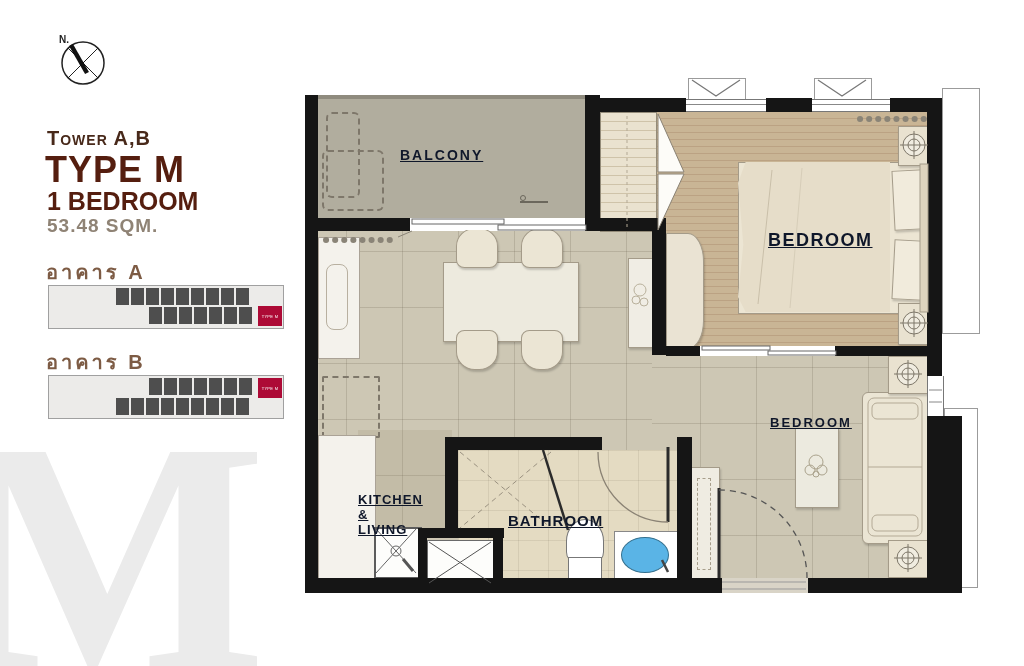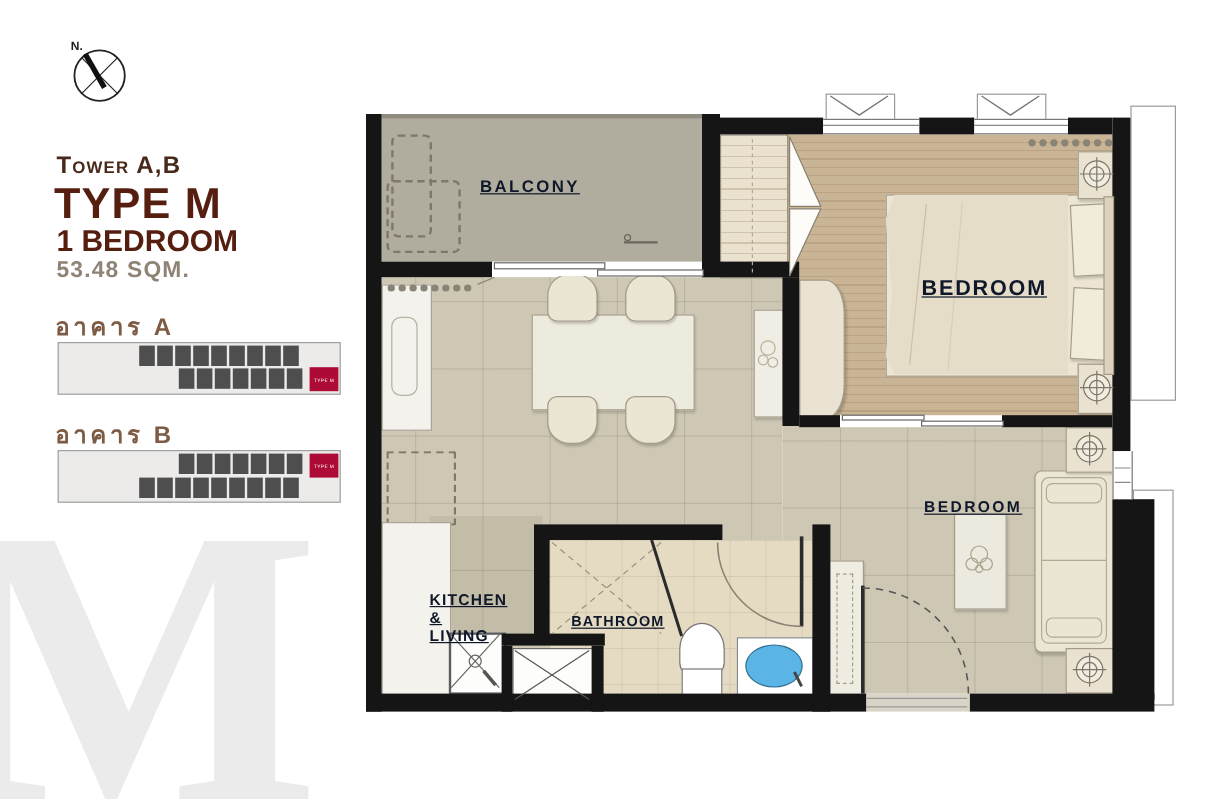--- a/index.html
+++ b/index.html
@@ -289,15 +289,15 @@
   </svg>
 
   <div class="lbl" style="left:400px;top:147px;width:140px;font-size:14px;letter-spacing:2px;">BALCONY</div>
   <div class="lbl" style="left:768px;top:230px;width:120px;font-size:18px;letter-spacing:1.5px;">BEDROOM</div>
   <div class="lbl" style="left:770px;top:416px;width:100px;font-size:13px;letter-spacing:2px;">BEDROOM</div>
   <div class="lbl" style="left:358px;top:455px;width:104px;font-size:13px;letter-spacing:1px;margin-top:38px;">
     <div>KITCHEN</div>
     <div>&amp;</div>
     <div>LIVING</div>
   </div>
-  <div class="lbl" style="left:476px;top:512px;width:118px;font-size:12px;letter-spacing:1px;">BATHROOM</div>
+  <div class="lbl" style="left:508px;top:512px;width:118px;font-size:15px;letter-spacing:1px;">BATHROOM</div>
 
 </div>
 
 </body></html>

